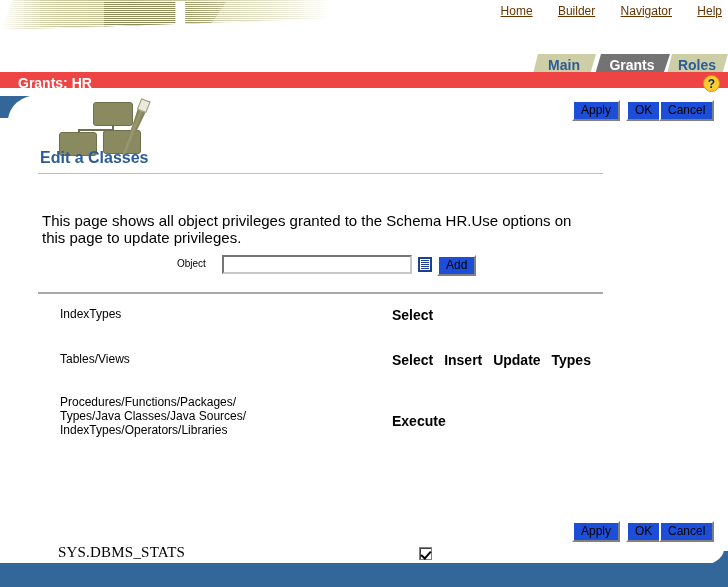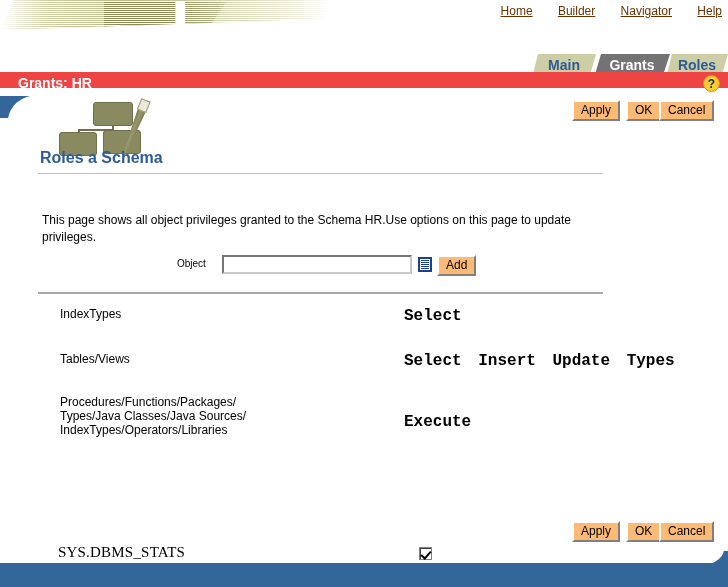--- a/index.html
+++ b/index.html
@@ -208,21 +208,21 @@
     position: absolute;
     left: 38px; top: 77px;
     width: 565px; height: 1px;
     background: #c2c293;
   }
 
   #intro-text {
     position: absolute;
     left: 42px; top: 116px;
     width: 540px;
-    font-size: 12px;
+    font-size: 15px;
     line-height: 17px;
     color: #000000;
     font-family: "Liberation Sans", sans-serif;
   }
 
   
   #object-row {
     position: absolute;
     left: 0; top: 159px;
     width: 728px; height: 22px;
@@ -259,21 +259,21 @@
     background: #1c3f94;
     margin: 1px 1px 0 1px;
   }
   #object-add-button {
     position: absolute;
     left: 437px; top: 0px;
   }
 
   
   .btn {
-    background: #fdba74;
+    background: #1d4ed8;
     border-top: 2px solid #ffffff;
     border-left: 2px solid #ffffff;
     border-right: 2px solid #808080;
     border-bottom: 2px solid #808080;
     font-family: "Liberation Sans", sans-serif;
     font-size: 12px;
     color: #000000;
     padding: 1px 7px;
     cursor: pointer;
     line-height: 15px;
@@ -296,24 +296,24 @@
   }
   .priv-name {
     position: absolute;
     left: 60px;
     font-size: 12px;
     line-height: 14px;
     font-family: "Liberation Sans", sans-serif;
   }
   .priv-values {
     position: absolute;
-    left: 404px;
+    left: 392px;
     font-weight: bold;
-    font-size: 16px;
-    font-family: Liberation Mono, monospace;
+    font-size: 14px;
+    font-family: Liberation Sans, sans-serif;
     white-space: nowrap;
   }
   .priv-values span { margin-right: 7px; }
   .priv-values span:last-child { margin-right: 0; }
 
   #row-sequences  { top: 211px; }
   #row-tablesviews{ top: 256px; }
   #row-procedures { top: 299px; }
 
   
@@ -422,21 +422,21 @@
     <div class="ic-box" id="ic-box-top"></div>
     <div class="ic-box" id="ic-box-mid"></div>
     <div class="ic-box" id="ic-box-left"></div>
     <div class="ic-line" id="ic-line-v"></div>
     <div class="ic-line" id="ic-line-h"></div>
     <div class="ic-line" id="ic-line-v2"></div>
     <div id="ic-pencil"></div>
     <div id="ic-pencil-tip"></div>
   </div>
 
-  <div id="section-heading">Roles a Schema</div>
+  <div id="section-heading">Edit a Classes</div>
   <div id="heading-rule"></div>
 
   <div id="intro-text">This page shows all object privileges granted to the Schema HR.Use options on this page to update privileges.</div>
 
   <div id="object-row">
     <span id="object-label">Object</span>
     <input id="object-input" type="text" value="" style="">
     <span id="object-lov-icon">
       <i></i>
         <i></i>

